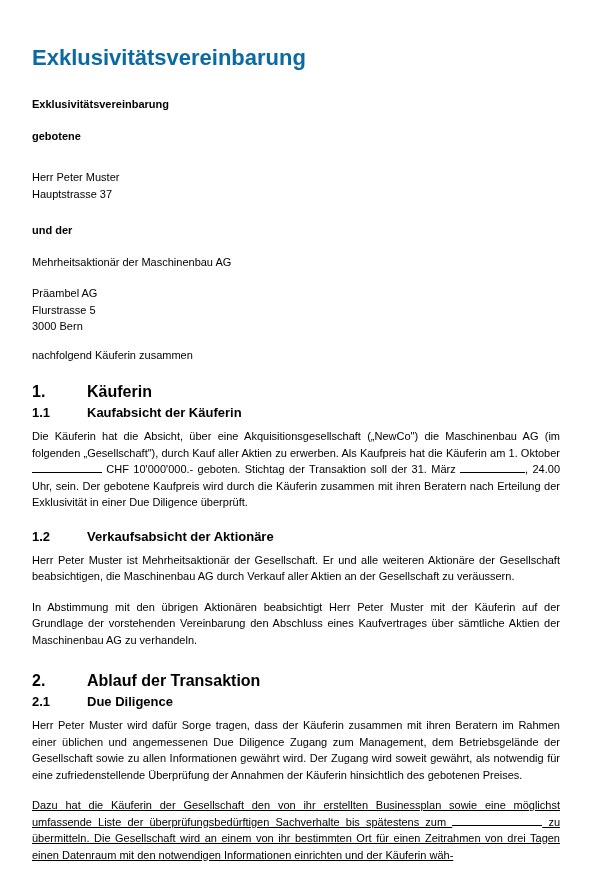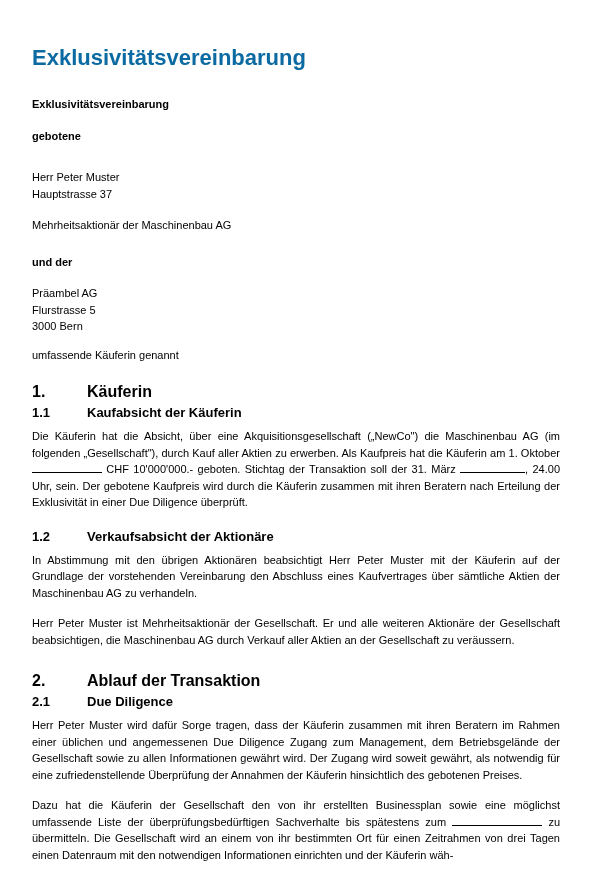--- a/index.html
+++ b/index.html
@@ -77,63 +77,63 @@
 
   <div class="block bold">Exklusivitätsvereinbarung</div>
 
   <div class="block bold">gebotene</div>
 
   <div class="block" style="margin-top:25px;">
     <div>Herr Peter Muster</div>
     <div>Hauptstrasse 37</div>
   </div>
 
+  <div class="block bold" style="margin-top:20px;">und der</div>
+
   <div class="block">Mehrheitsaktionär der Maschinenbau AG</div>
-
-  <div class="block bold" style="margin-top:20px;">und der</div>
 
   <div class="block-tight">
     <div>Präambel AG</div>
     <div>Flurstrasse 5</div>
     <div>3000 Bern</div>
   </div>
 
-  <div class="block" style="margin-top:12px;">umfassende Käuferin genannt</div>
+  <div class="block" style="margin-top:12px;">nachfolgend Käuferin zusammen</div>
 
   <div class="section-h big">
     <span class="num">1.</span>
     <span>Käuferin</span>
   </div>
 
   <div class="section-h sub">
     <span class="num">1.1</span>
     <span>Kaufabsicht der Käuferin</span>
   </div>
 
   <div class="para">
     <span>Die Käuferin hat die Absicht, über eine Akquisitionsgesellschaft („NewCo") die Maschinenbau AG (im folgenden „Gesellschaft"), durch Kauf aller Aktien zu erwerben. Als Kaufpreis hat die Käuferin am 1. Oktober </span><span class="blank w70"></span><span> CHF 10'000'000.- geboten. Stichtag der Transaktion soll der 31. März </span><span class="blank w65"></span><span>, 24.00 Uhr, sein. Der gebotene Kaufpreis wird durch die Käuferin zusammen mit ihren Beratern nach Erteilung der Exklusivität in einer Due Diligence überprüft.</span>
   </div>
 
   <div class="section-h sub" style="margin-top:18px;align-items:flex-end;">
     <span class="num">1.2</span>
     <span>Verkaufsabsicht der Aktionäre</span>
   </div>
 
+  <div class="para">Herr Peter Muster ist Mehrheitsaktionär der Gesellschaft. Er und alle weiteren Aktionäre der Gesellschaft beabsichtigen, die Maschinenbau AG durch Verkauf aller Aktien an der Gesellschaft zu veräussern.</div>
   <div class="para">In Abstimmung mit den übrigen Aktionären beabsichtigt Herr Peter Muster mit der Käuferin auf der Grundlage der vorstehenden Vereinbarung den Abschluss eines Kaufvertrages über sämtliche Aktien der Maschinenbau AG zu verhandeln.</div>
-  <div class="para">Herr Peter Muster ist Mehrheitsaktionär der Gesellschaft. Er und alle weiteren Aktionäre der Gesellschaft beabsichtigen, die Maschinenbau AG durch Verkauf aller Aktien an der Gesellschaft zu veräussern.</div>
 
   <div class="section-h big" style="margin-top:24px;">
     <span class="num">2.</span>
     <span>Ablauf der Transaktion</span>
   </div>
 
   <div class="section-h sub">
     <span class="num">2.1</span>
     <span>Due Diligence</span>
   </div>
 
   <div class="para">Herr Peter Muster wird dafür Sorge tragen, dass der Käuferin zusammen mit ihren Beratern im Rahmen einer üblichen und angemessenen Due Diligence Zugang zum Management, dem Betriebsgelände der Gesellschaft sowie zu allen Informationen gewährt wird. Der Zugang wird soweit gewährt, als notwendig für eine zufriedenstellende Überprüfung der Annahmen der Käuferin hinsichtlich des gebotenen Preises.</div>
 
-  <div class="para" style="margin-bottom:0;">
+  <div class="para" style="margin-bottom:0;text-decoration:underline;">
     <span>Dazu hat die Käuferin der Gesellschaft den von ihr erstellten Businessplan sowie eine möglichst umfassende Liste der überprüfungsbedürftigen Sachverhalte bis spätestens zum </span><span class="blank w90"></span><span> zu übermitteln. Die Gesellschaft wird an einem von ihr bestimmten Ort für einen Zeitrahmen von drei Tagen einen Datenraum mit den notwendigen Informationen einrichten und der Käuferin wäh-</span>
   </div>
 
 </div>
 
 </body></html>

